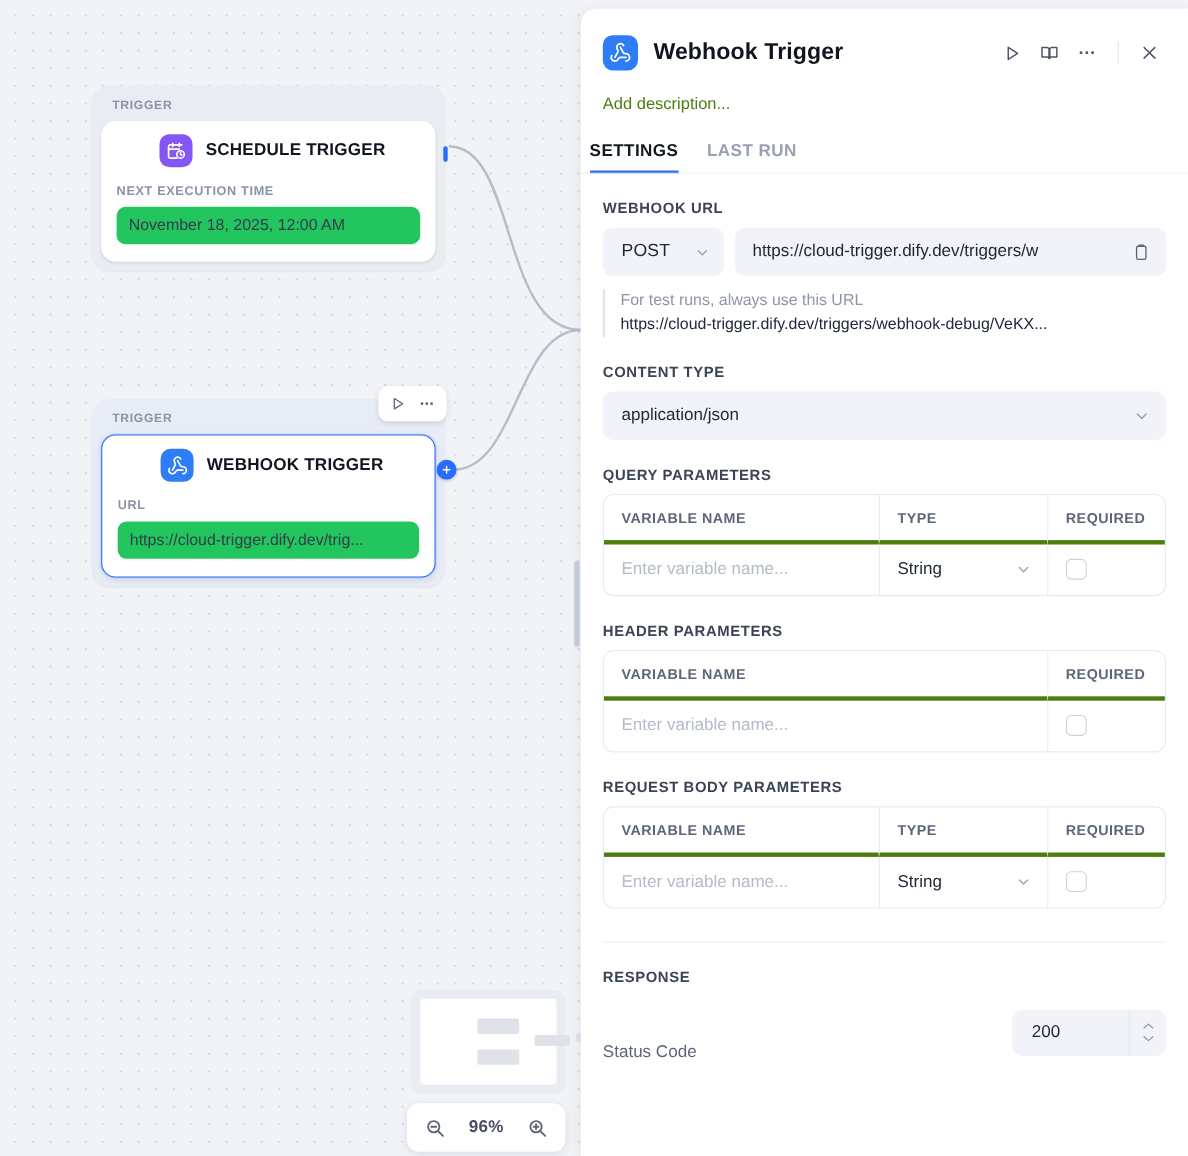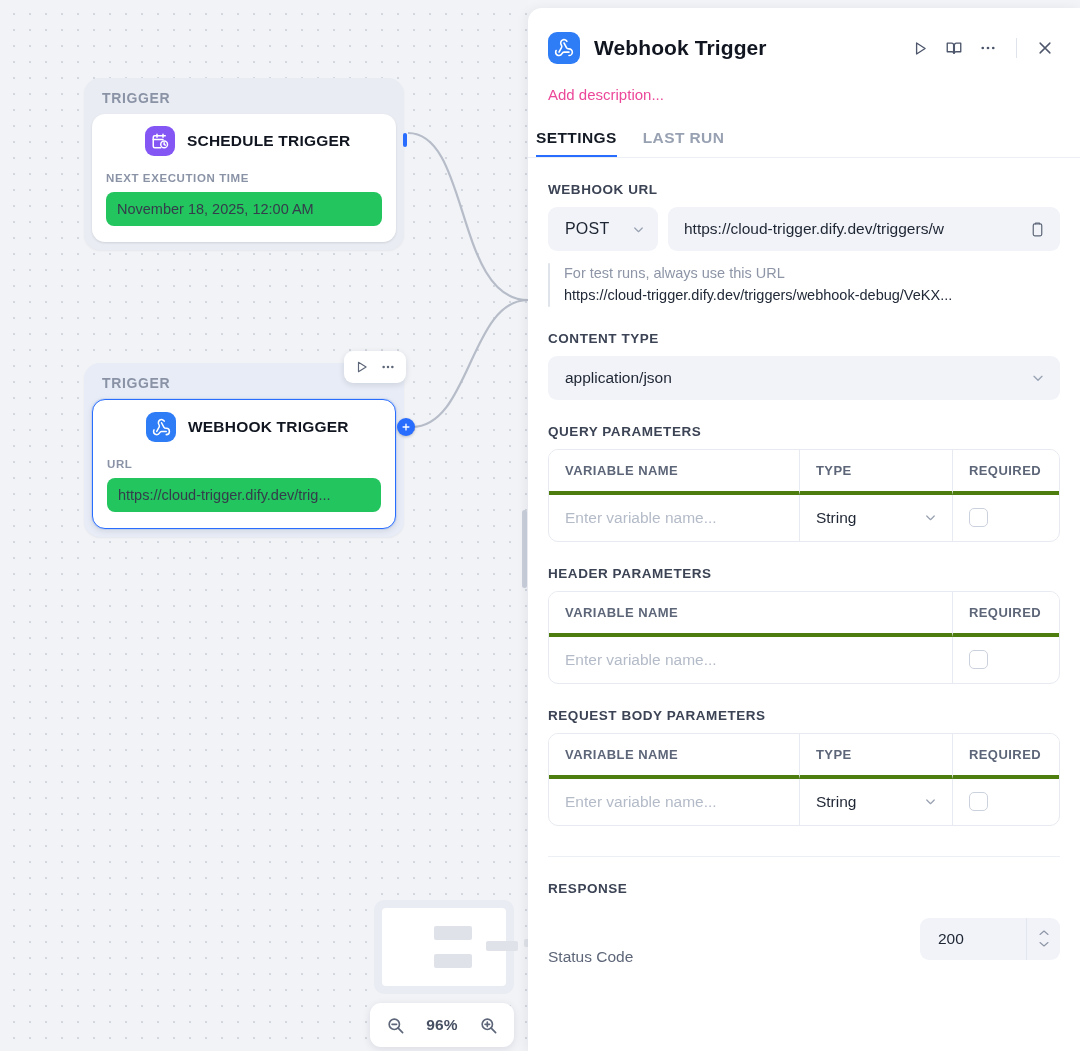--- a/index.html
+++ b/index.html
@@ -24,21 +24,21 @@
 
   .node-wrap { position: absolute; }
   .node-group {
     background: #e9ecf2;
     border-radius: 16px;
     padding: 8px 8px 8px 8px;
     box-shadow: 0 1px 2px rgba(16,24,40,.05);
   }
   .node-group.selected { background: #e7ecf6; }
   .group-label {
-    font-size: 14px; font-weight: 700; letter-spacing: .65px;
+    font-size: 11px; font-weight: 700; letter-spacing: .65px;
     color: #8a93a6; padding: 4px 2px 8px 10px; text-transform: uppercase;
   }
   .node-card {
     background: #ffffff; border-radius: 13px;
     padding: 12px 14px 16px 14px;
     box-shadow: 0 1px 3px rgba(16,24,40,.08), 0 1px 2px rgba(16,24,40,.04);
   }
   .node-card.sel { border: 1.6px solid #296dff; box-shadow: 0 0 0 1px rgba(41,109,255,.12), 0 2px 6px rgba(16,24,40,.10); }
   .node-head { display: flex; align-items: center; gap: 12px; padding-left: 39px; }
   .node-ico { width: 30px; height: 30px; border-radius: 9px; display: flex; align-items: center; justify-content: center; flex: 0 0 auto; }
@@ -90,21 +90,21 @@
     box-shadow: -2px 0 12px rgba(16,24,40,.06);
     overflow: hidden;
   }
   .panel-scroll { position: absolute; inset: 0; overflow: hidden; }
   .panel-head { display: flex; align-items: center; padding: 24px 20px 0 20px; }
   .panel-ico { width: 32px; height: 32px; border-radius: 9px; background: #2f7df6; display: flex; align-items: center; justify-content: center; flex: 0 0 auto; }
   .panel-title { font-size: 21px; font-weight: 700; color: #10151f; margin-left: 14px; letter-spacing: .1px; }
   .head-actions { margin-left: auto; display: flex; align-items: center; gap: 4px; }
   .hbtn { width: 30px; height: 30px; display: flex; align-items: center; justify-content: center; border-radius: 7px; cursor: pointer; }
   .hdiv { width: 1px; height: 20px; background: #dfe3ea; margin: 0 9px; }
-  .desc { font-size: 15px; color: #ec4899; padding: 22px 20px 0 20px; cursor: text; }
+  .desc { font-size: 15px; color: #4d7c0f; padding: 22px 20px 0 20px; cursor: text; }
 
   .tabs { display: flex; gap: 26px; padding: 26px 20px 0 8px; position: relative; }
   .tab { font-size: 15.5px; font-weight: 700; letter-spacing: .4px; color: #98a1b2; padding-bottom: 11px; cursor: pointer; }
   .tab.active { color: #141a24; box-shadow: inset 0 -3px 0 0 #296dff; }
   .tabs-rule { position: absolute; left: 0; right: 0; bottom: 0; height: 1px; background: #eceff4; }
 
   .body { padding: 0 20px; }
   .sec-label {
     font-size: 13.5px; font-weight: 700; letter-spacing: .55px;
     color: #3b4354; text-transform: uppercase; margin: 24px 0 10px 0;

